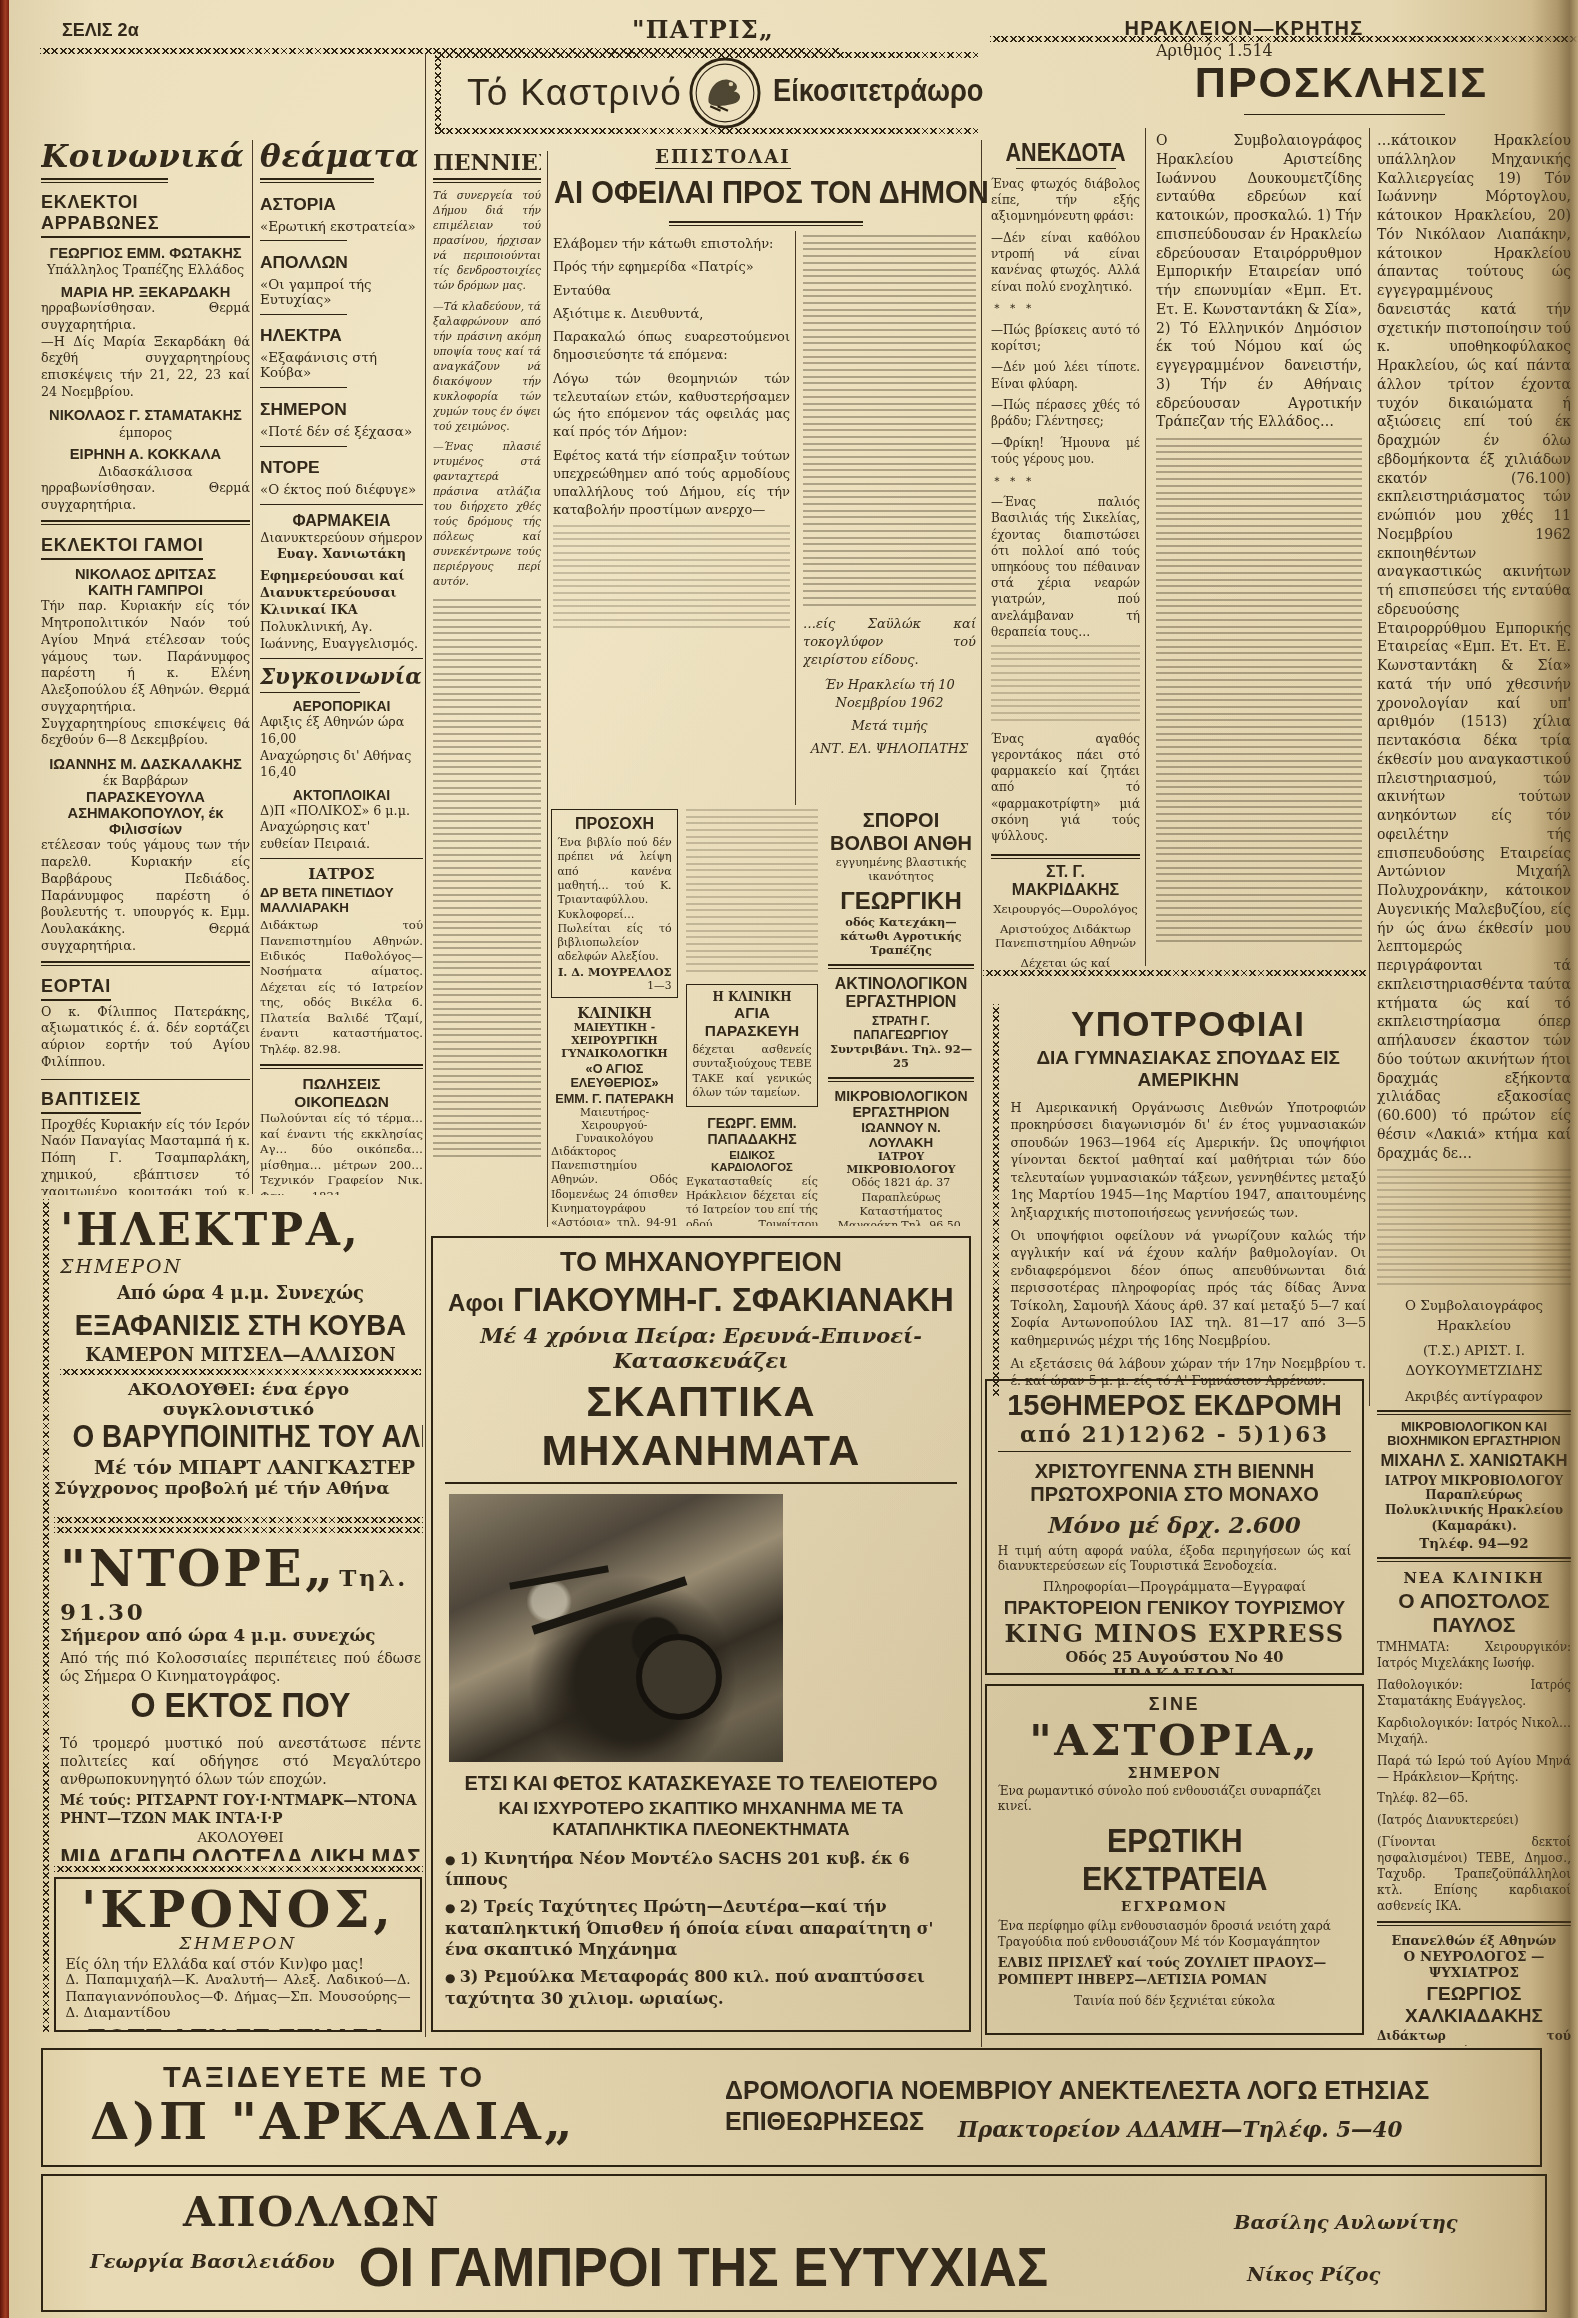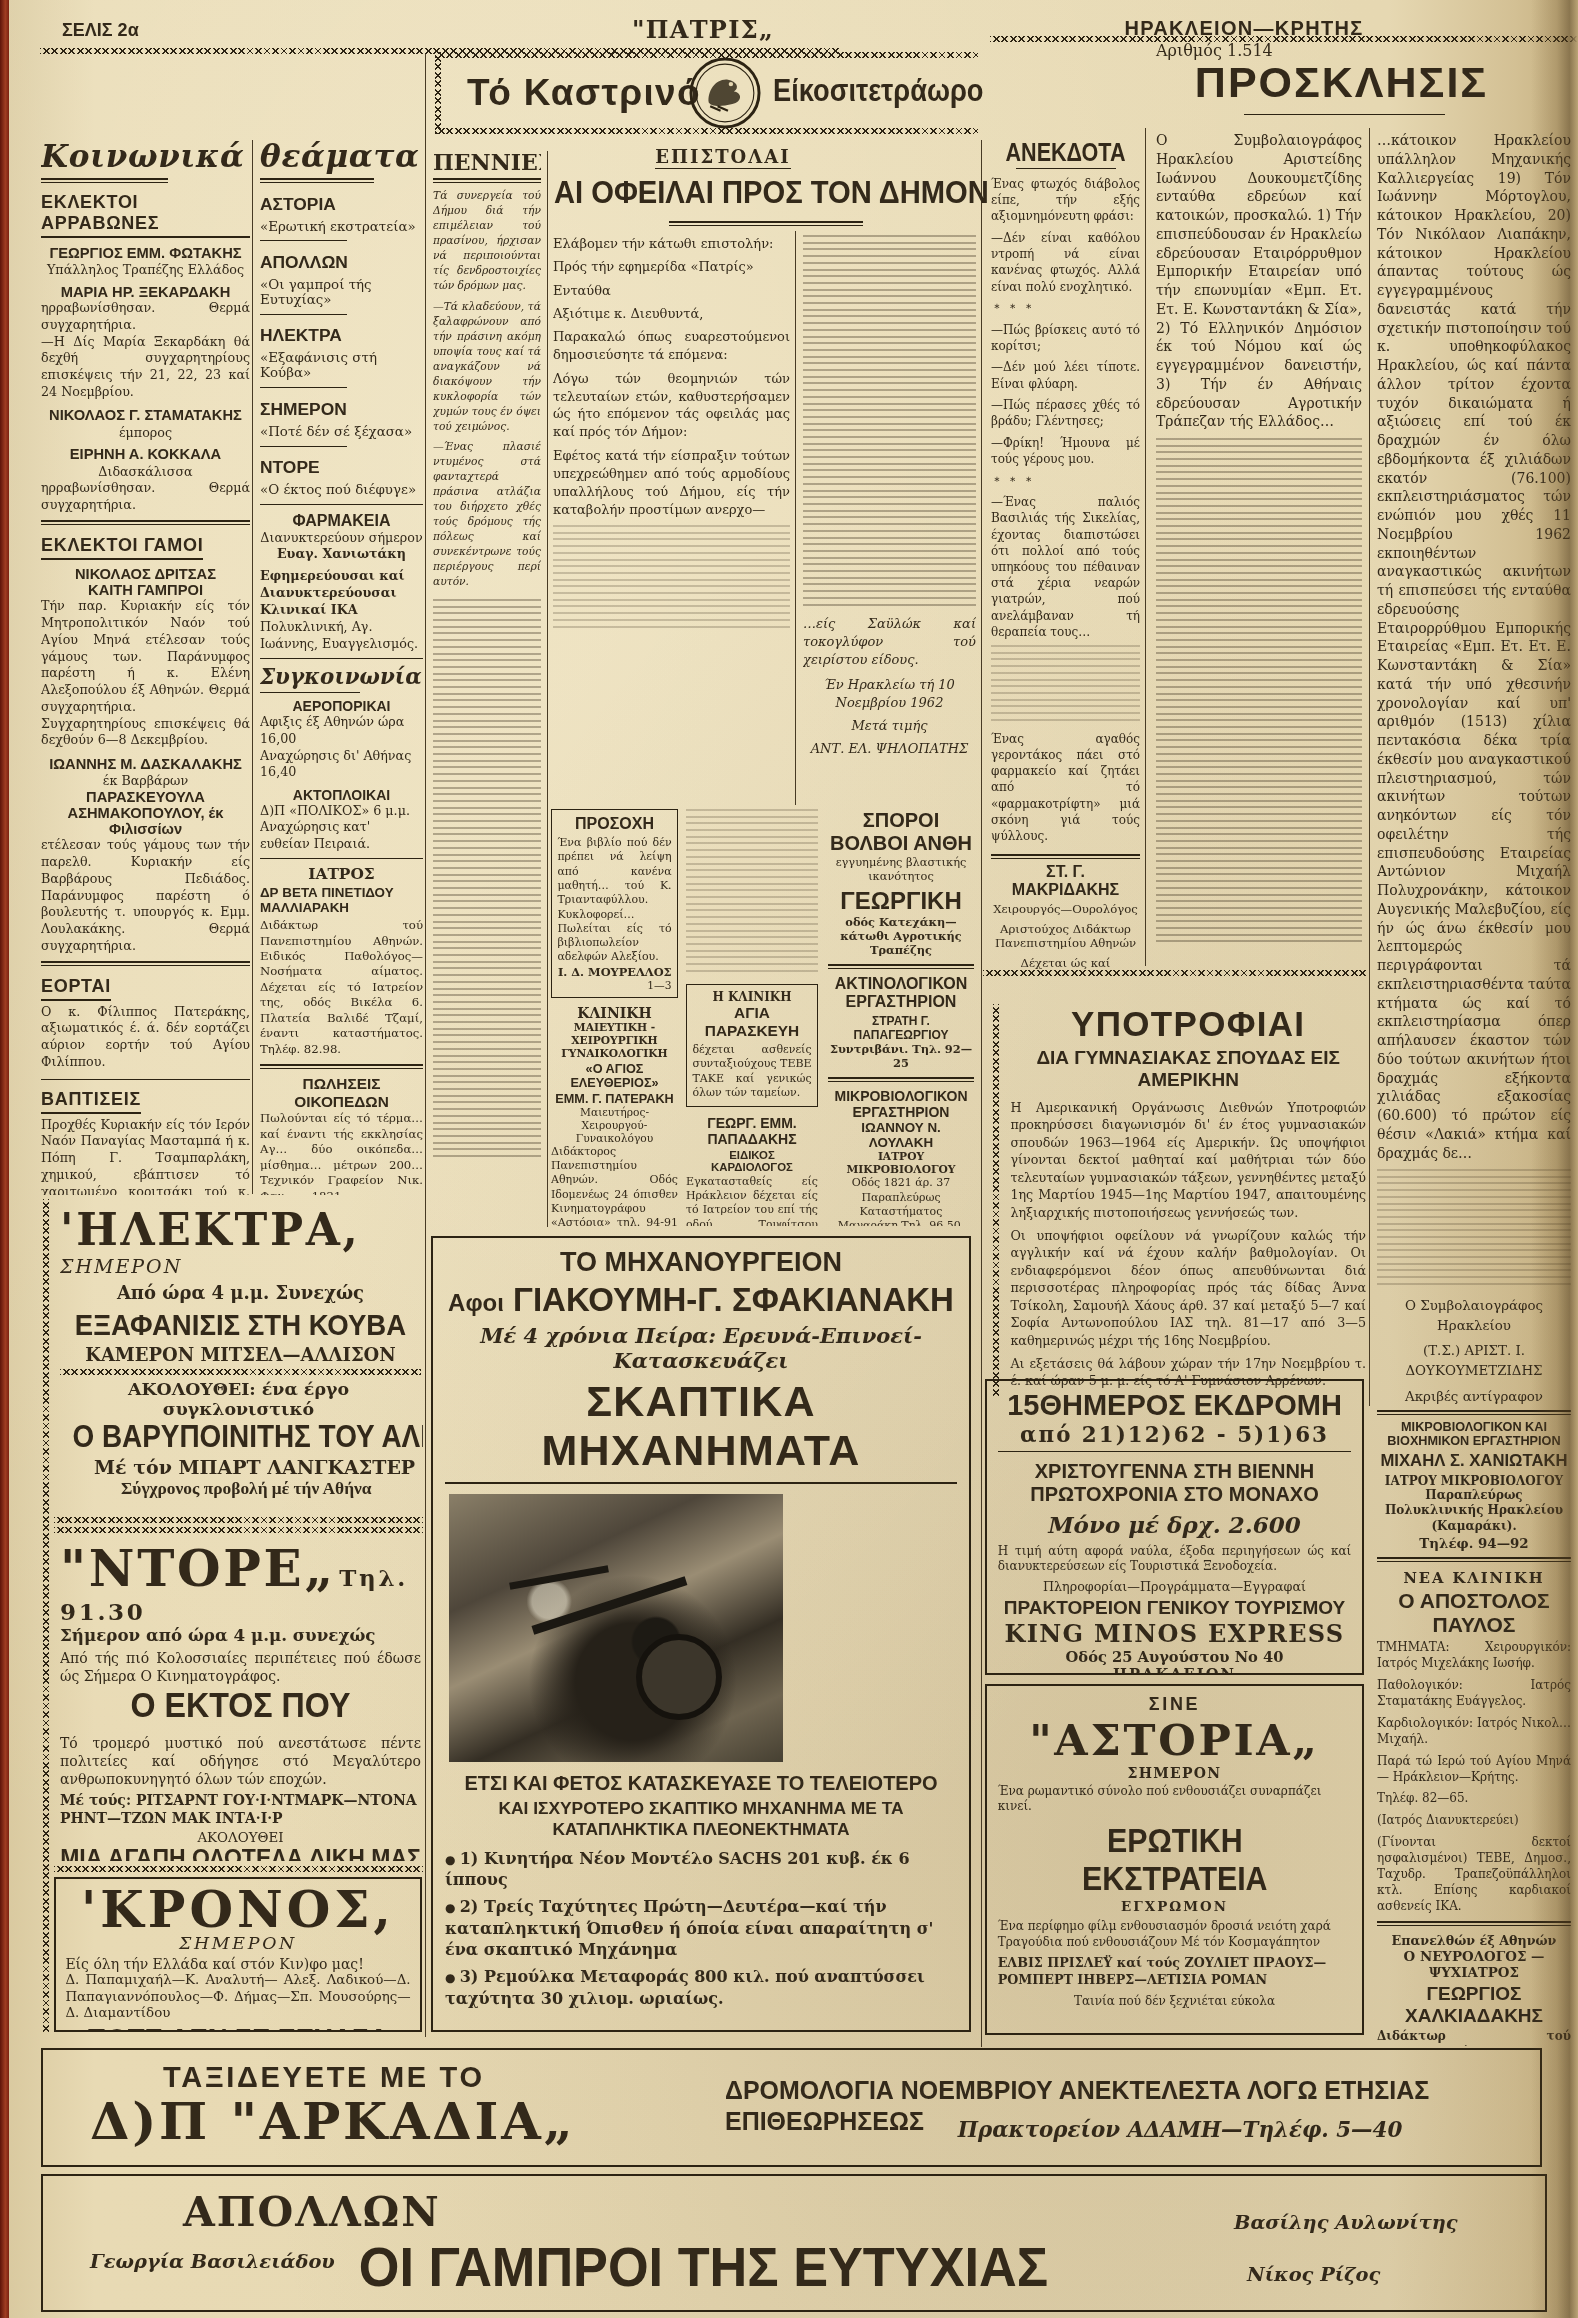--- a/index.html
+++ b/index.html
@@ -150,21 +150,21 @@
 
     <p class="cent sans" style="font-weight:bold;font-size:15.4px;">ΠΩΛΗΣΕΙΣ ΟΙΚΟΠΕΔΩΝ</p>
     <p class="bodyj" style="font-size:11.7px;">Πωλούνται είς τό τέρμα… καί έναντι τής εκκλησίας Αγ… δύο οικόπεδα… μίσθημα… μέτρων 200… Τεχνικόν Γραφείον Νικ. Φαν… —1821.</p>
 
   </div>
 
   <div class="abs" style="left:435px;top:52px;width:543px;height:82px;">
     <div class="abs zz" style="left:0;top:0;width:543px;"></div>
     <div class="abs zz" style="left:0;top:76px;width:543px;"></div>
     <div class="abs zzv" style="left:0;top:0;height:82px;"></div>
-    <div class="abs sans" style="left:32px;top:20px;font-weight:bold;font-size:37px;letter-spacing:1.3px;">Τό Καστρινό</div>
+    <div class="abs sans" style="left:32px;top:20px;font-weight:normal;font-size:37px;letter-spacing:1.3px;">Τό Καστρινό</div>
     <svg class="abs" style="left:253px;top:4px;" width="74" height="74" viewBox="0 0 100 100">
       <circle cx="50" cy="50" r="46" fill="none" stroke="#2c2313" stroke-width="4"></circle>
       <circle cx="50" cy="50" r="39" fill="none" stroke="#2c2313" stroke-width="1.5"></circle>
       <path d="M28,63 C26,47 38,30 54,32 C66,34 70,43 62,48 C74,50 73,62 60,65 C47,68 33,70 28,63 Z" fill="#2c2313" opacity="0.82"></path>
       <circle cx="58" cy="38" r="3" fill="#e6d8b2"></circle>
       <path d="M30,68 L44,74 M40,68 L54,74" stroke="#2c2313" stroke-width="3"></path>
     </svg>
     <div class="abs sans" style="left:338px;top:21.4px;width:201px;font-weight:bold;font-size:31px;transform:scaleX(.88);transform-origin:left;white-space:nowrap;">Είκοσιτετράωρο</div>
   </div>
 
@@ -412,21 +412,21 @@
     <p class="cent sans" style="font-weight:bold;font-size:29px;margin-top:5.4px;transform:scaleX(.95);">ΕΞΑΦΑΝΙΣΙΣ ΣΤΗ ΚΟΥΒΑ</p>
     <p class="cent" style="font-weight:bold;font-size:18px;margin-top:2.7px;">ΚΑΜΕΡΟΝ ΜΙΤΣΕΛ—ΑΛΛΙΣΟΝ ΧΑΙΗΣ</p>
   </div>
   <div class="abs zz" style="left:60px;top:1369px;width:361px;"></div>
   <div class="abs" style="left:54px;top:1379px;width:369px;height:74px;overflow:hidden;">
     <p class="cent" style="font-weight:bold;font-size:17.4px;">ΑΚΟΛΟΥΘΕΙ: ένα έργο συγκλονιστικό</p>
     <p class="cent sans" style="font-weight:bold;font-size:31px;white-space:nowrap;transform:scaleX(.9);">Ο ΒΑΡΥΠΟΙΝΙΤΗΣ ΤΟΥ ΑΛΚΑΤΡΑΖ</p>
   </div>
   <div class="abs" style="left:54px;top:1456px;width:369px;">
     <p style="font-weight:bold;font-size:19px;margin-left:40px;">Μέ τόν ΜΠΑΡΤ ΛΑΝΓΚΑΣΤΕΡ</p>
-    <p style="font-weight:bold;font-size:17.4px;margin-left:67px;font-family:Liberation Serif, serif;">Σύγχρονος προβολή μέ τήν Αθήνα</p>
+    <p style="font-weight:bold;font-size:17.4px;">Σύγχρονος προβολή μέ τήν Αθήνα</p>
   </div>
   <div class="abs zz" style="left:54px;top:1517px;width:369px;"></div>
   <div class="abs zz" style="left:54px;top:1527px;width:369px;"></div>
 
   <div class="abs" style="left:60px;top:1539px;width:361px;height:194px;overflow:hidden;">
     <p><span style="font-weight:bold;font-size:50px;letter-spacing:2.7px;">"ΝΤΟΡΕ„</span>
        <span style="font-weight:bold;font-size:23px;letter-spacing:2.7px;">Τηλ. 91.30</span></p>
     <p style="font-weight:bold;font-size:16.7px;">Σήμερον από ώρα 4 μ.μ. συνεχώς</p>
     <p style="font-size:14px;line-height:1.3;margin-top:4px;text-align:justify;">Από τής πιό Κολοσσιαίες περιπέτειες πού έδωσε ώς Σήμερα Ο Κινηματογράφος.</p>
     <p class="cent sans" style="font-weight:bold;font-size:35px;transform:scaleX(.92);">Ο ΕΚΤΟΣ ΠΟΥ ΔΙΕΦΥΓΕ</p>

